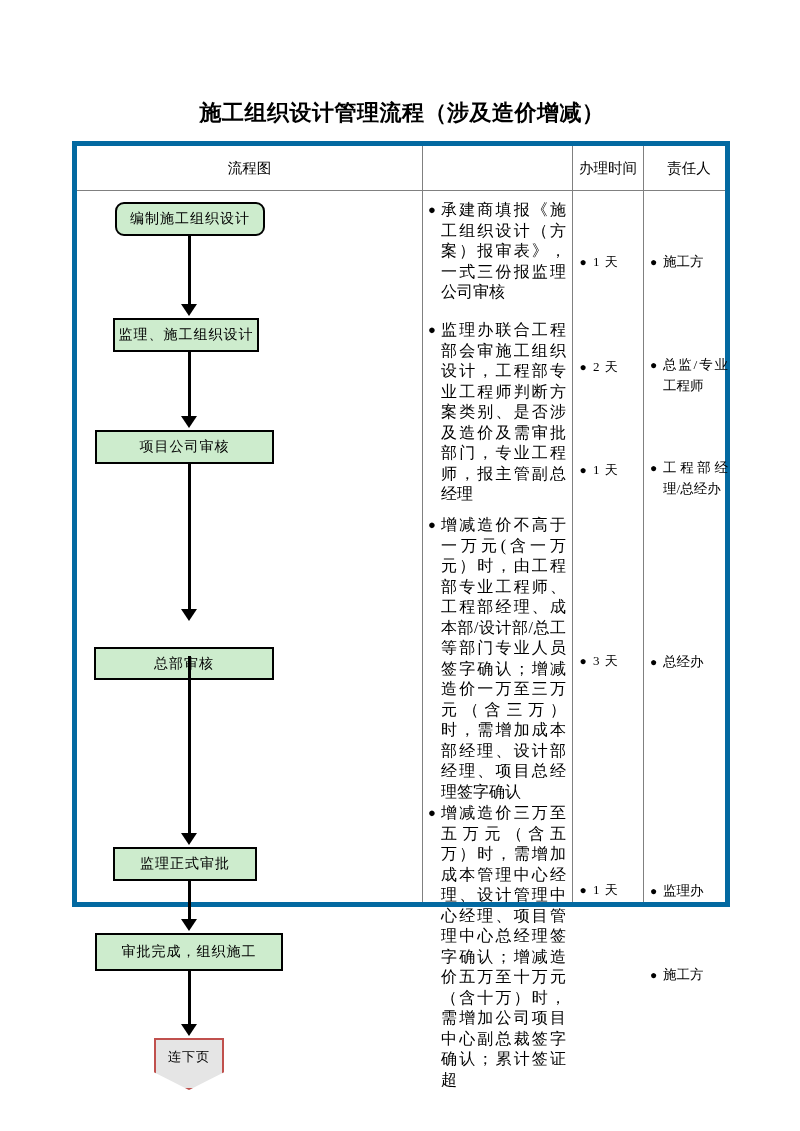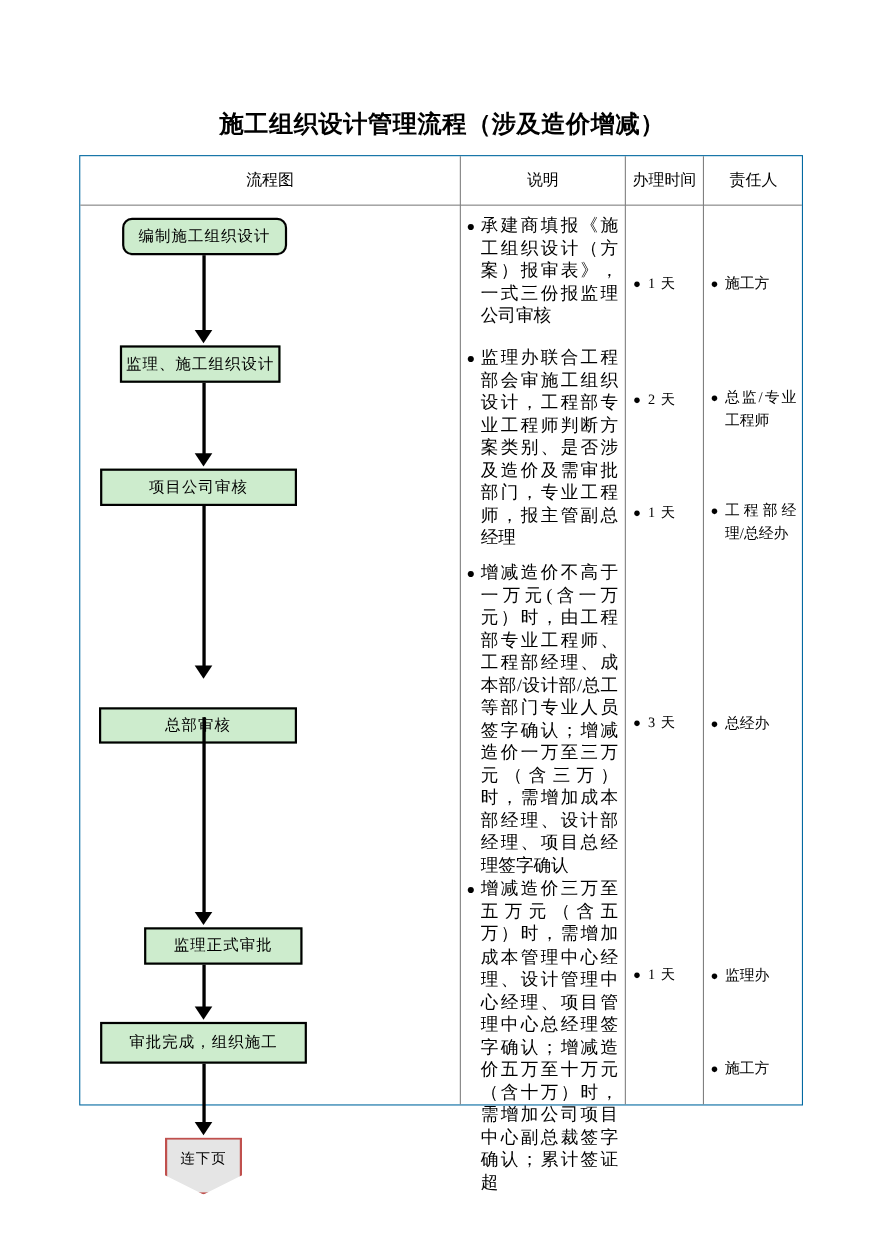--- a/index.html
+++ b/index.html
@@ -29,22 +29,22 @@
     font-size: 22px;
     font-weight: bold;
     letter-spacing: 0.5px;
     font-family: "Liberation Serif", "DejaVu Serif", serif;
   }
   
   .table {
     position: absolute;
     left: 70px; top: 141px;
     width: 658px;
-    height: 864px;
-    border: 1px solid #0369a1;
+    height: 766px;
+    border: 5px solid #0369a1;
     box-sizing: border-box;
   }
   .vline {
     position: absolute;
     top: 0; bottom: 0;
     width: 1px;
     background: #808080;
   }
   .v1 { left: 345px; }
   .v2 { left: 495px; }
@@ -91,21 +91,21 @@
     text-align: center;
     white-space: nowrap;
     letter-spacing: 1px;
   }
   .node.rounded { border-radius: 9px; }
 
   .n1 { left: 38px;  top: 12px;  width: 150px; height: 34px; }
   .n2 { left: 36px;  top: 128px; width: 146px; height: 34px; }
   .n3 { left: 18px;  top: 240px; width: 179px; height: 34px; }
   .n4 { left: 17px;  top: 433px; width: 180px; height: 33px; margin-top: 24px; }
-  .n5 { left: 36px;  top: 657px; width: 144px; height: 34px; margin-left: 22px; }
+  .n5 { left: 36px;  top: 657px; width: 144px; height: 34px; }
   .n6 { left: 18px;  top: 743px; width: 188px; height: 38px; }
 
   
   .pentagon {
     position: absolute;
     left: 77px; top: 848px;
     width: 70px; height: 52px;
     background: #e5e5e5;
     border: 2.5px solid #c0504d;
     box-sizing: border-box;
@@ -247,21 +247,20 @@
   <div class="doc-title">施工组织设计管理流程（涉及造价增减）</div>
 
   <div class="table">
 
     <div class="vline v1"></div>
     <div class="vline v2"></div>
     <div class="vline v3"></div>
     <div class="hline-header"></div>
 
     <div class="th th-flow">流程图</div>
-    <div class="th th-desc">说明</div>
     <div class="th th-time">办理时间</div>
     <div class="th th-owner">责任人</div>
 
     <div class="flow">
 
       <div class="node rounded n1">编制施工组织设计</div>
 
       <div class="conn c1"></div>
       <div class="arrowhead a1"></div>
 

